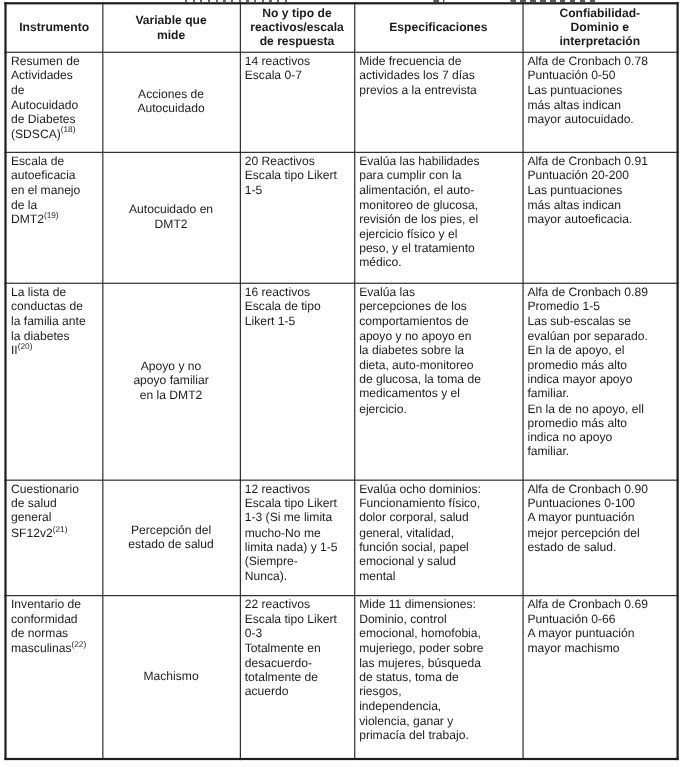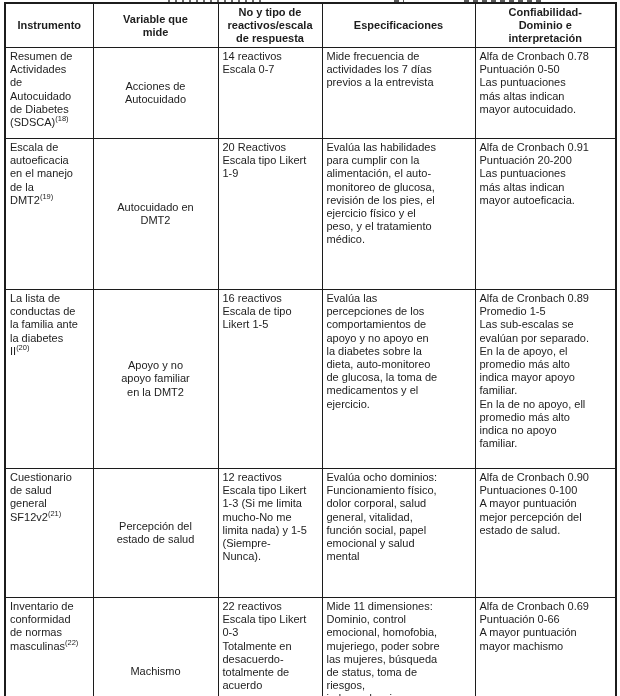--- a/index.html
+++ b/index.html
@@ -110,31 +110,31 @@
 Escala 0-7</td>
       <td class="c4">Mide frecuencia de
 actividades los 7 días
 previos a la entrevista</td>
       <td class="c5">Alfa de Cronbach 0.78
 Puntuación 0-50
 Las puntuaciones
 más altas indican
 mayor autocuidado.</td>
     </tr>
-    <tr style="height:151px">
+    <tr style="height:119px">
       <td class="c1"><span>Escala de
 autoeficacia
 en el manejo
 de la
 DMT2</span><sup class="ref">(19)</sup></td>
       <td class="c2">Autocuidado en
 DMT2</td>
       <td class="c3">20 Reactivos
 Escala tipo Likert
-1-9</td>
+1-5</td>
       <td class="c4">Evalúa las habilidades
 para cumplir con la
 alimentación, el auto-
 monitoreo de glucosa,
 revisión de los pies, el
 ejercicio físico y el
 peso, y el tratamiento
 médico.</td>
       <td class="c5">Alfa de Cronbach 0.91
 Puntuación 20-200
@@ -169,21 +169,21 @@
 evalúan por separado.
 En la de apoyo, el
 promedio más alto
 indica mayor apoyo
 familiar.
 En la de no apoyo, ell
 promedio más alto
 indica no apoyo
 familiar.</td>
     </tr>
-    <tr style="height:129px">
+    <tr style="height:105px">
       <td class="c1"><span>Cuestionario
 de salud
 general
 SF12v2</span><sup class="ref">(21)</sup></td>
       <td class="c2">Percepción del
 estado de salud</td>
       <td class="c3">12 reactivos
 Escala tipo Likert
 1-3 (Si me limita
 mucho-No me

